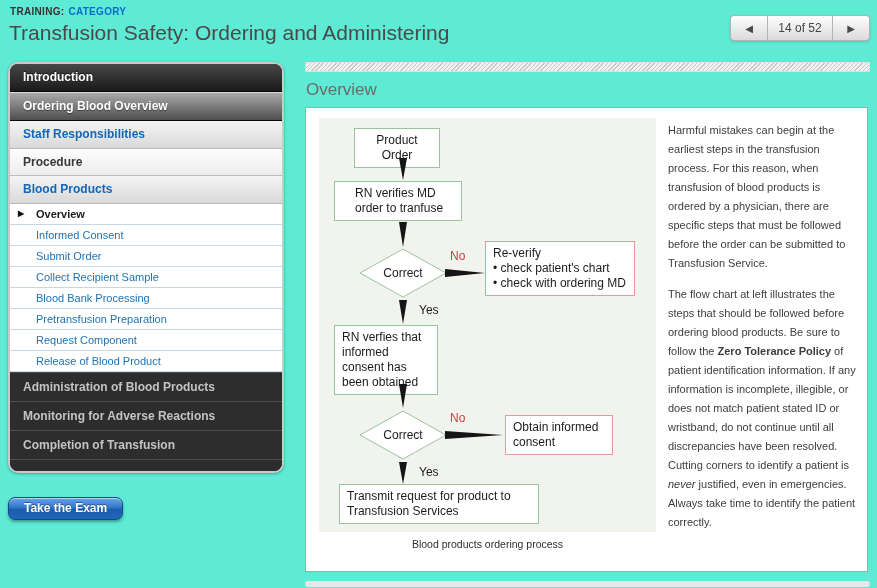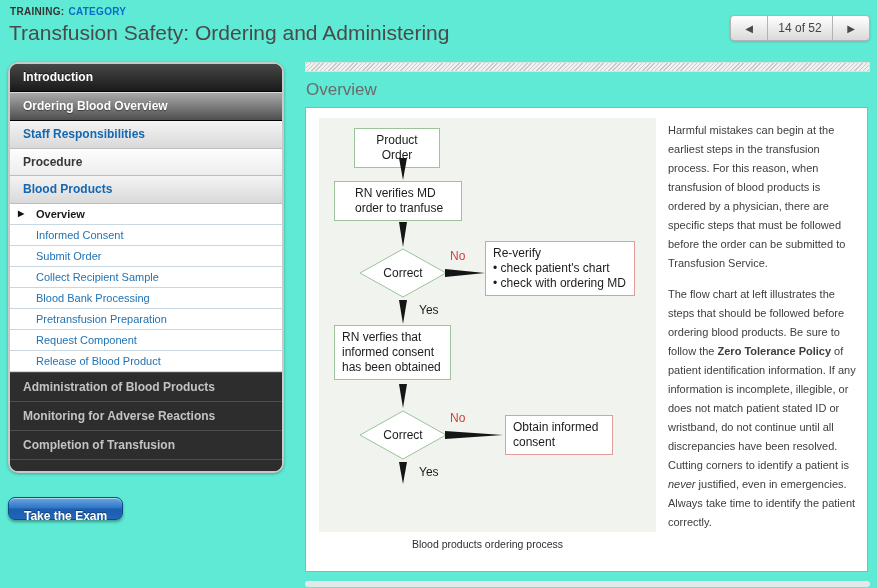--- a/index.html
+++ b/index.html
@@ -37,21 +37,21 @@
   .row-light  { height:27px; line-height:26px; color:#383838;
                 background:linear-gradient(#fdfdfd,#ededed); border-bottom:1px solid #bcbcbc; }
   .row-sub    { height:21px; line-height:20px; padding-left:26px; font-size:11px; font-weight:normal;
                 color:#2173b4; background:#fff; border-bottom:1px solid #c9d7e1; }
   .row-sub.current { font-weight:bold; color:#1b1b1b; position:relative; }
   .cur-marker { position:absolute; left:8px; top:0; color:#111; font-size:8px; }
   .row-darkb  { height:29px; line-height:28px; color:#c3c3c3;
                 background:#2d2d2d; border-top:1px solid #4d4d4d; }
   .sidebar-footer { height:12px; background:#2d2d2d; border-top:1px solid #4d4d4d; }
 
-  .exam-btn { position:absolute; left:8px; top:497px; height:23px; padding:8px 15px;
+  .exam-btn { position:absolute; left:8px; top:497px; height:23px; padding:0 15px;
               background:linear-gradient(#6aa7e0 0%, #2e74c6 48%, #1c5dae 52%, #2166b8 100%);
               border:1px solid #11498f; border-radius:7px; color:#fff; font-weight:bold; font-size:12px;
               line-height:21px; cursor:pointer;
               box-shadow:0 2px 3px rgba(0,0,0,.35), inset 0 1px 0 rgba(255,255,255,.5);
               text-shadow:0 -1px 0 rgba(0,0,0,.35); }
 
   
   .hatch { position:absolute; left:305px; top:62px; width:565px; height:10px;
            background:repeating-linear-gradient(135deg,#c8c8c8 0,#c8c8c8 1px,#f1f1f1 1px,#f1f1f1 3px);
            border:1px solid #e0e0e0; }
@@ -150,35 +150,36 @@
       <div class="no-lbl" style="left:131px; top:131px;">No</div>
       <div class="harrow" style="left:126px; top:151px; border-left:40px solid #151515;"></div>
       <div class="fbox red" style="left:166px; top:123px; width:150px;">
         <div>Re-verify</div>
         <div>• check patient's chart</div>
         <div>• check with ordering MD</div>
       </div>
       <div class="yes-lbl" style="left:100px; top:185px;">Yes</div>
       <div class="varrow" style="left:80px; top:182px; border-top:24px solid #151515;"></div>
 
-      <div class="fbox" style="left:15px; top:207px; width:117px;">RN verfies that informed consent has been obtained</div>
+      <div class="fbox" style="left:15px; top:207px; width:104px;">RN verfies that informed consent has been obtained</div>
       <div class="varrow" style="left:80px; top:266px; border-top:24px solid #151515;"></div>
 
       <div class="diamond" style="left:40px; top:292px;">
         <svg width="88" height="50">
           <polygon points="44,1 87,25 44,49 1,25" fill="#ffffff" stroke="#9cc39c" stroke-width="1"></polygon>
         </svg>
         <span>Correct</span>
       </div>
       <div class="no-lbl" style="left:131px; top:293px;">No</div>
       <div class="harrow" style="left:126px; top:313px; border-left:58px solid #151515;"></div>
       <div class="fbox red" style="left:186px; top:297px; width:108px;">Obtain informed consent</div>
       <div class="yes-lbl" style="left:100px; top:347px;">Yes</div>
       <div class="varrow" style="left:80px; top:344px; border-top:22px solid #151515;"></div>
 
+      <div class="fbox" style="left:20px; top:366px; width:200px;">Transmit request for product to Transfusion Services</div>
     </div>
 
     <div class="flow-caption">Blood products ordering process</div>
 
     <div class="text-col">
       <p>Harmful mistakes can begin at the earliest steps in the transfusion process. For this reason, when transfusion of blood products is ordered by a physician, there are specific steps that must be followed before the order can be submitted to Transfusion Service.</p>
       <p><span>The flow chart at left illustrates the steps that should be followed before ordering blood products. Be sure to follow the </span><span class="b">Zero Tolerance Policy</span><span> of patient identification information. If any information is incomplete, illegible, or does not match patient stated ID or wristband, do not continue until all discrepancies have been resolved. Cutting corners to identify a patient is </span><span class="i">never</span><span> justified, even in emergencies. Always take time to identify the patient correctly.</span></p>
     </div>
   </div>
 

